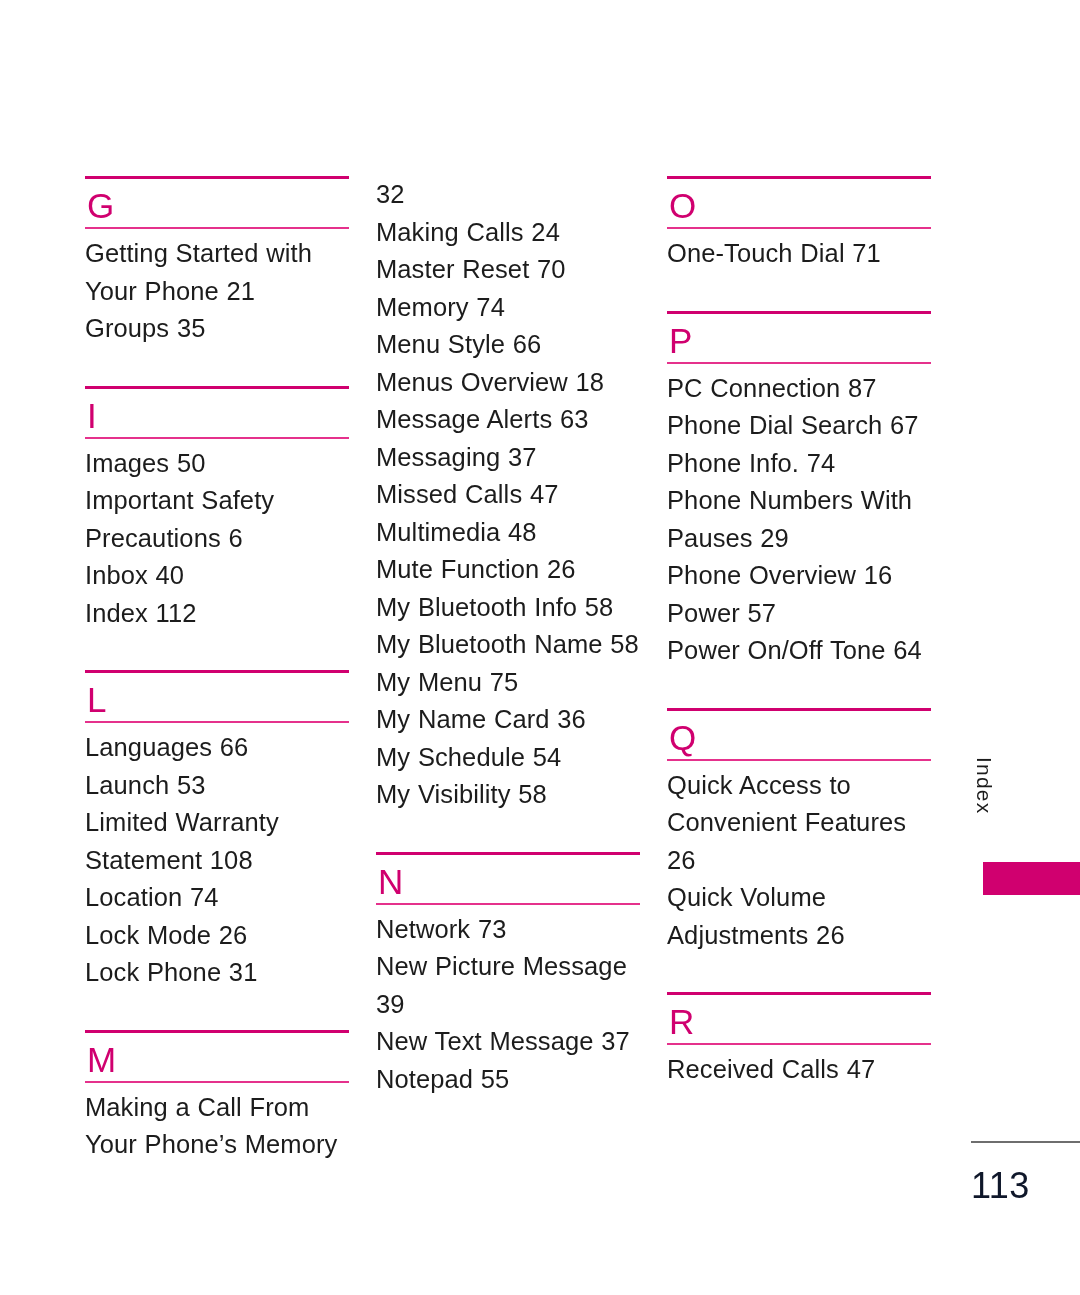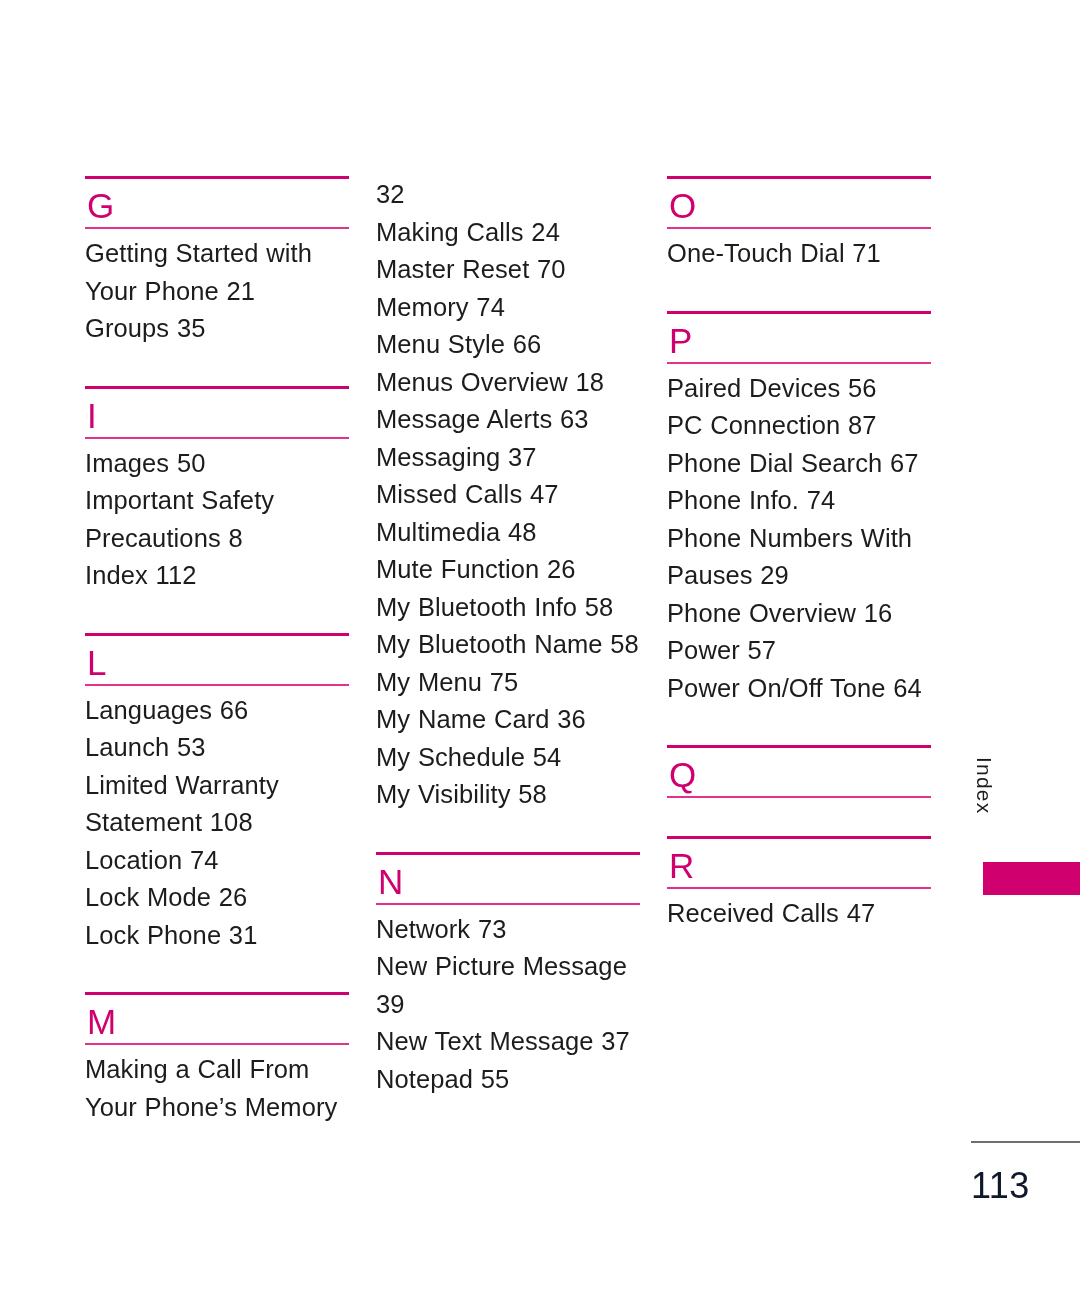--- a/index.html
+++ b/index.html
@@ -145,21 +145,22 @@
             <div class="entry">Getting Started with Your Phone 21</div>
             <div class="entry">Groups 35</div>
           </div>
         </div>
         <div class="section">
           <div class="rule-thick"></div>
           <div class="letter">I</div>
           <div class="rule-thin"></div>
           <div class="entries">
             <div class="entry">Images 50</div>
-            <div class="entry">Important Safety Precautions 8</div>
+            <div class="entry">Important Safety Precautions 6</div>
+            <div class="entry">Inbox 40</div>
             <div class="entry">Index 112</div>
           </div>
         </div>
         <div class="section">
           <div class="rule-thick"></div>
           <div class="letter">L</div>
           <div class="rule-thin"></div>
           <div class="entries">
             <div class="entry">Languages 66</div>
             <div class="entry">Launch 53</div>
@@ -219,34 +220,37 @@
           <div class="rule-thin"></div>
           <div class="entries">
             <div class="entry">One-Touch Dial 71</div>
           </div>
         </div>
         <div class="section">
           <div class="rule-thick"></div>
           <div class="letter">P</div>
           <div class="rule-thin"></div>
           <div class="entries">
-            <div class="entry">Paired Devices 56</div>
             <div class="entry">PC Connection 87</div>
             <div class="entry">Phone Dial Search 67</div>
             <div class="entry">Phone Info. 74</div>
             <div class="entry">Phone Numbers With Pauses 29</div>
             <div class="entry">Phone Overview 16</div>
             <div class="entry">Power 57</div>
             <div class="entry">Power On/Off Tone 64</div>
           </div>
         </div>
         <div class="section">
           <div class="rule-thick"></div>
           <div class="letter">Q</div>
           <div class="rule-thin"></div>
+          <div class="entries">
+            <div class="entry">Quick Access to Convenient Features 26</div>
+            <div class="entry">Quick Volume Adjustments 26</div>
+          </div>
         </div>
         <div class="section">
           <div class="rule-thick"></div>
           <div class="letter">R</div>
           <div class="rule-thin"></div>
           <div class="entries">
             <div class="entry">Received Calls 47</div>
           </div>
         </div>
       </div>

